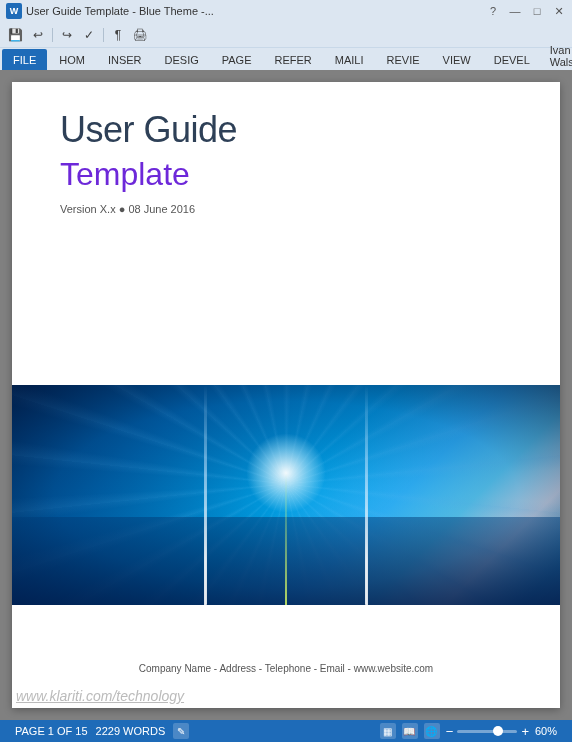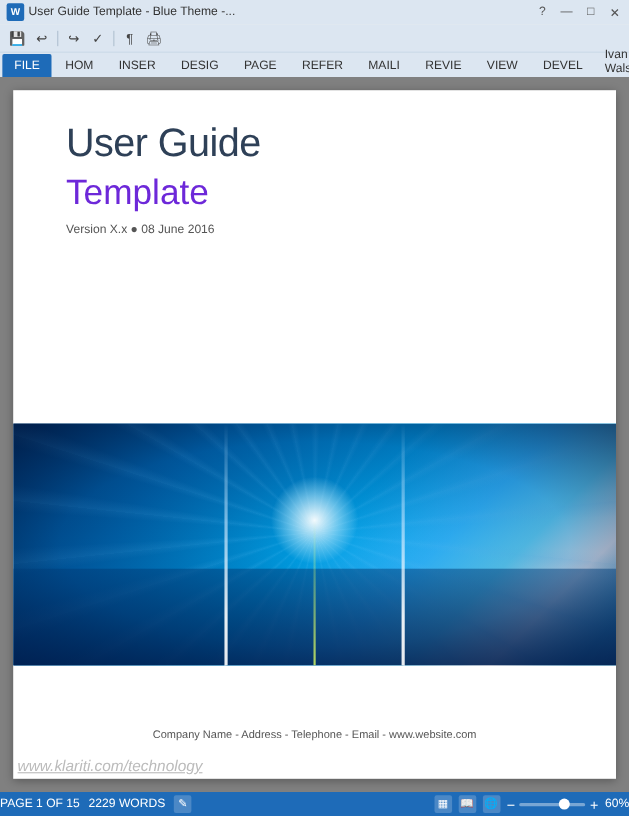--- a/index.html
+++ b/index.html
@@ -261,21 +261,21 @@
       font-style: italic;
       text-decoration: underline;
     }
 
     
     .status-bar {
       height: 22px;
       background: #1e6bb8;
       display: flex;
       align-items: center;
-      padding: 0 0;
+      padding: 0 15px;
       gap: 10px;
       flex-shrink: 0;
       color: white;
       font-size: 11px;
     }
     .status-left {
       display: flex;
       align-items: center;
       gap: 8px;
     }

